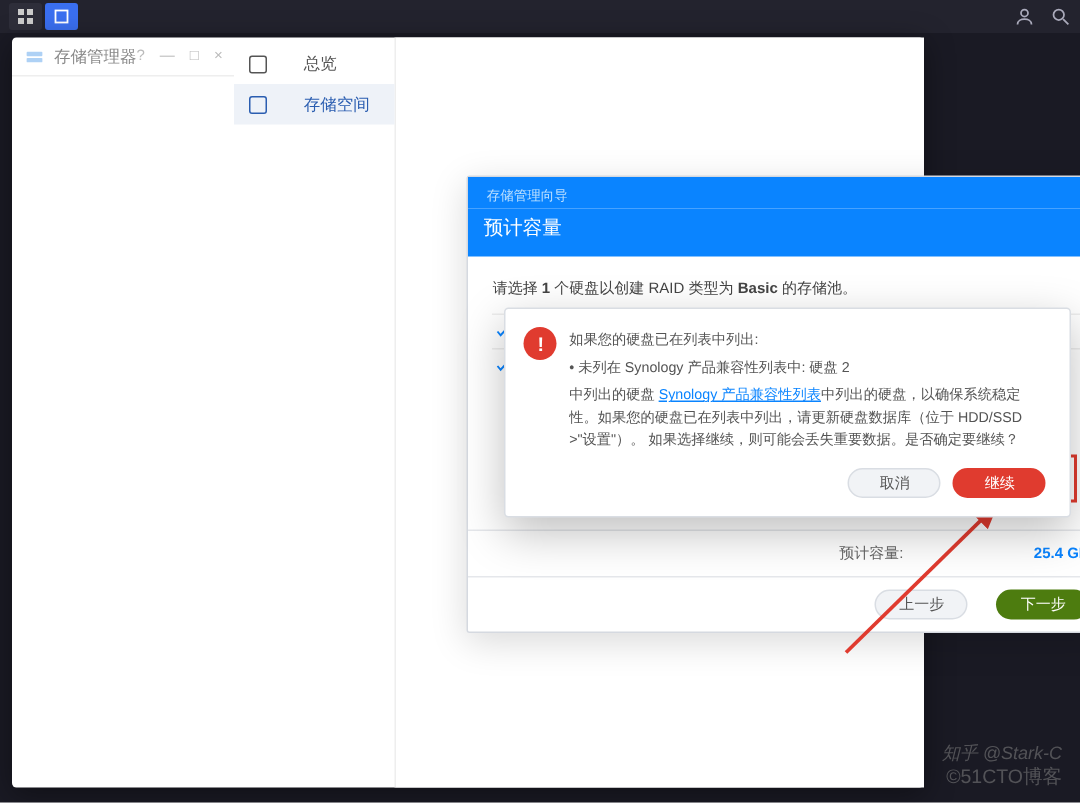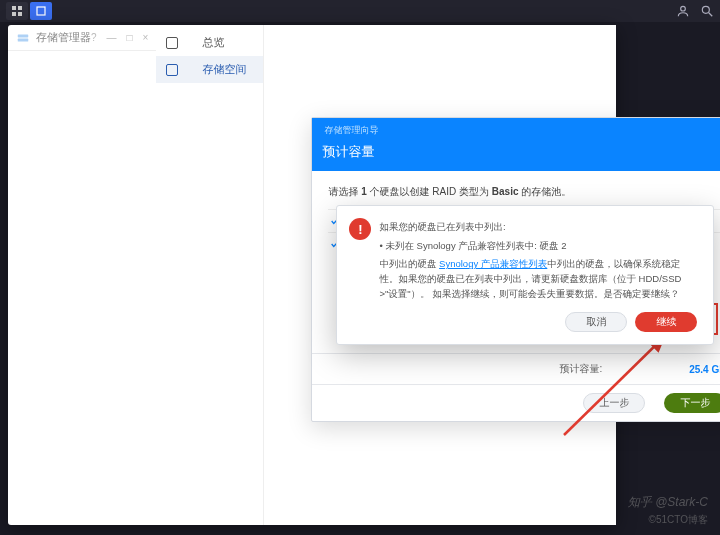--- a/index.html
+++ b/index.html
@@ -50,21 +50,21 @@
   .alert-ico { position: absolute; left: 12px; top: 12px; width: 22px; height: 22px; border-radius: 50%; background: #e03b2f; color: #fff; display: flex; align-items: center; justify-content: center; font-weight: 700; font-size: 13px; }
   .alert p { line-height: 1.55; margin-bottom: 4px; }
   .alert .lnk { color: #0a84ff; text-decoration: underline; cursor: pointer; }
   .alert-foot { display: flex; justify-content: flex-end; gap: 8px; margin-top: 10px; }
   .highlight { position: absolute; border: 2.5px solid #e03b2f; pointer-events: none; }
 
   .arrow { position: absolute; pointer-events: none; }
 
   .wm1, .wm2 { position: absolute; right: 12px; color: rgba(130,130,130,.55); font-size: 12px; pointer-events: none; }
   .wm1 { bottom: 24px; font-style: italic; }
-  .wm2 { bottom: 8px; font-size: 10px; }
+  .wm2 { bottom: 8px; font-size: 13px; }
 </style>
 </head>
 <body>
 
 <div class="taskbar">
   <div class="tb-left">
     <div class="tb-btn">
       <svg viewBox="0 0 10 10" width="10" height="10">
           <rect x="0" y="0" width="4" height="4" fill="#ccc"></rect>
           <rect x="6" y="0" width="4" height="4" fill="#ccc"></rect>

